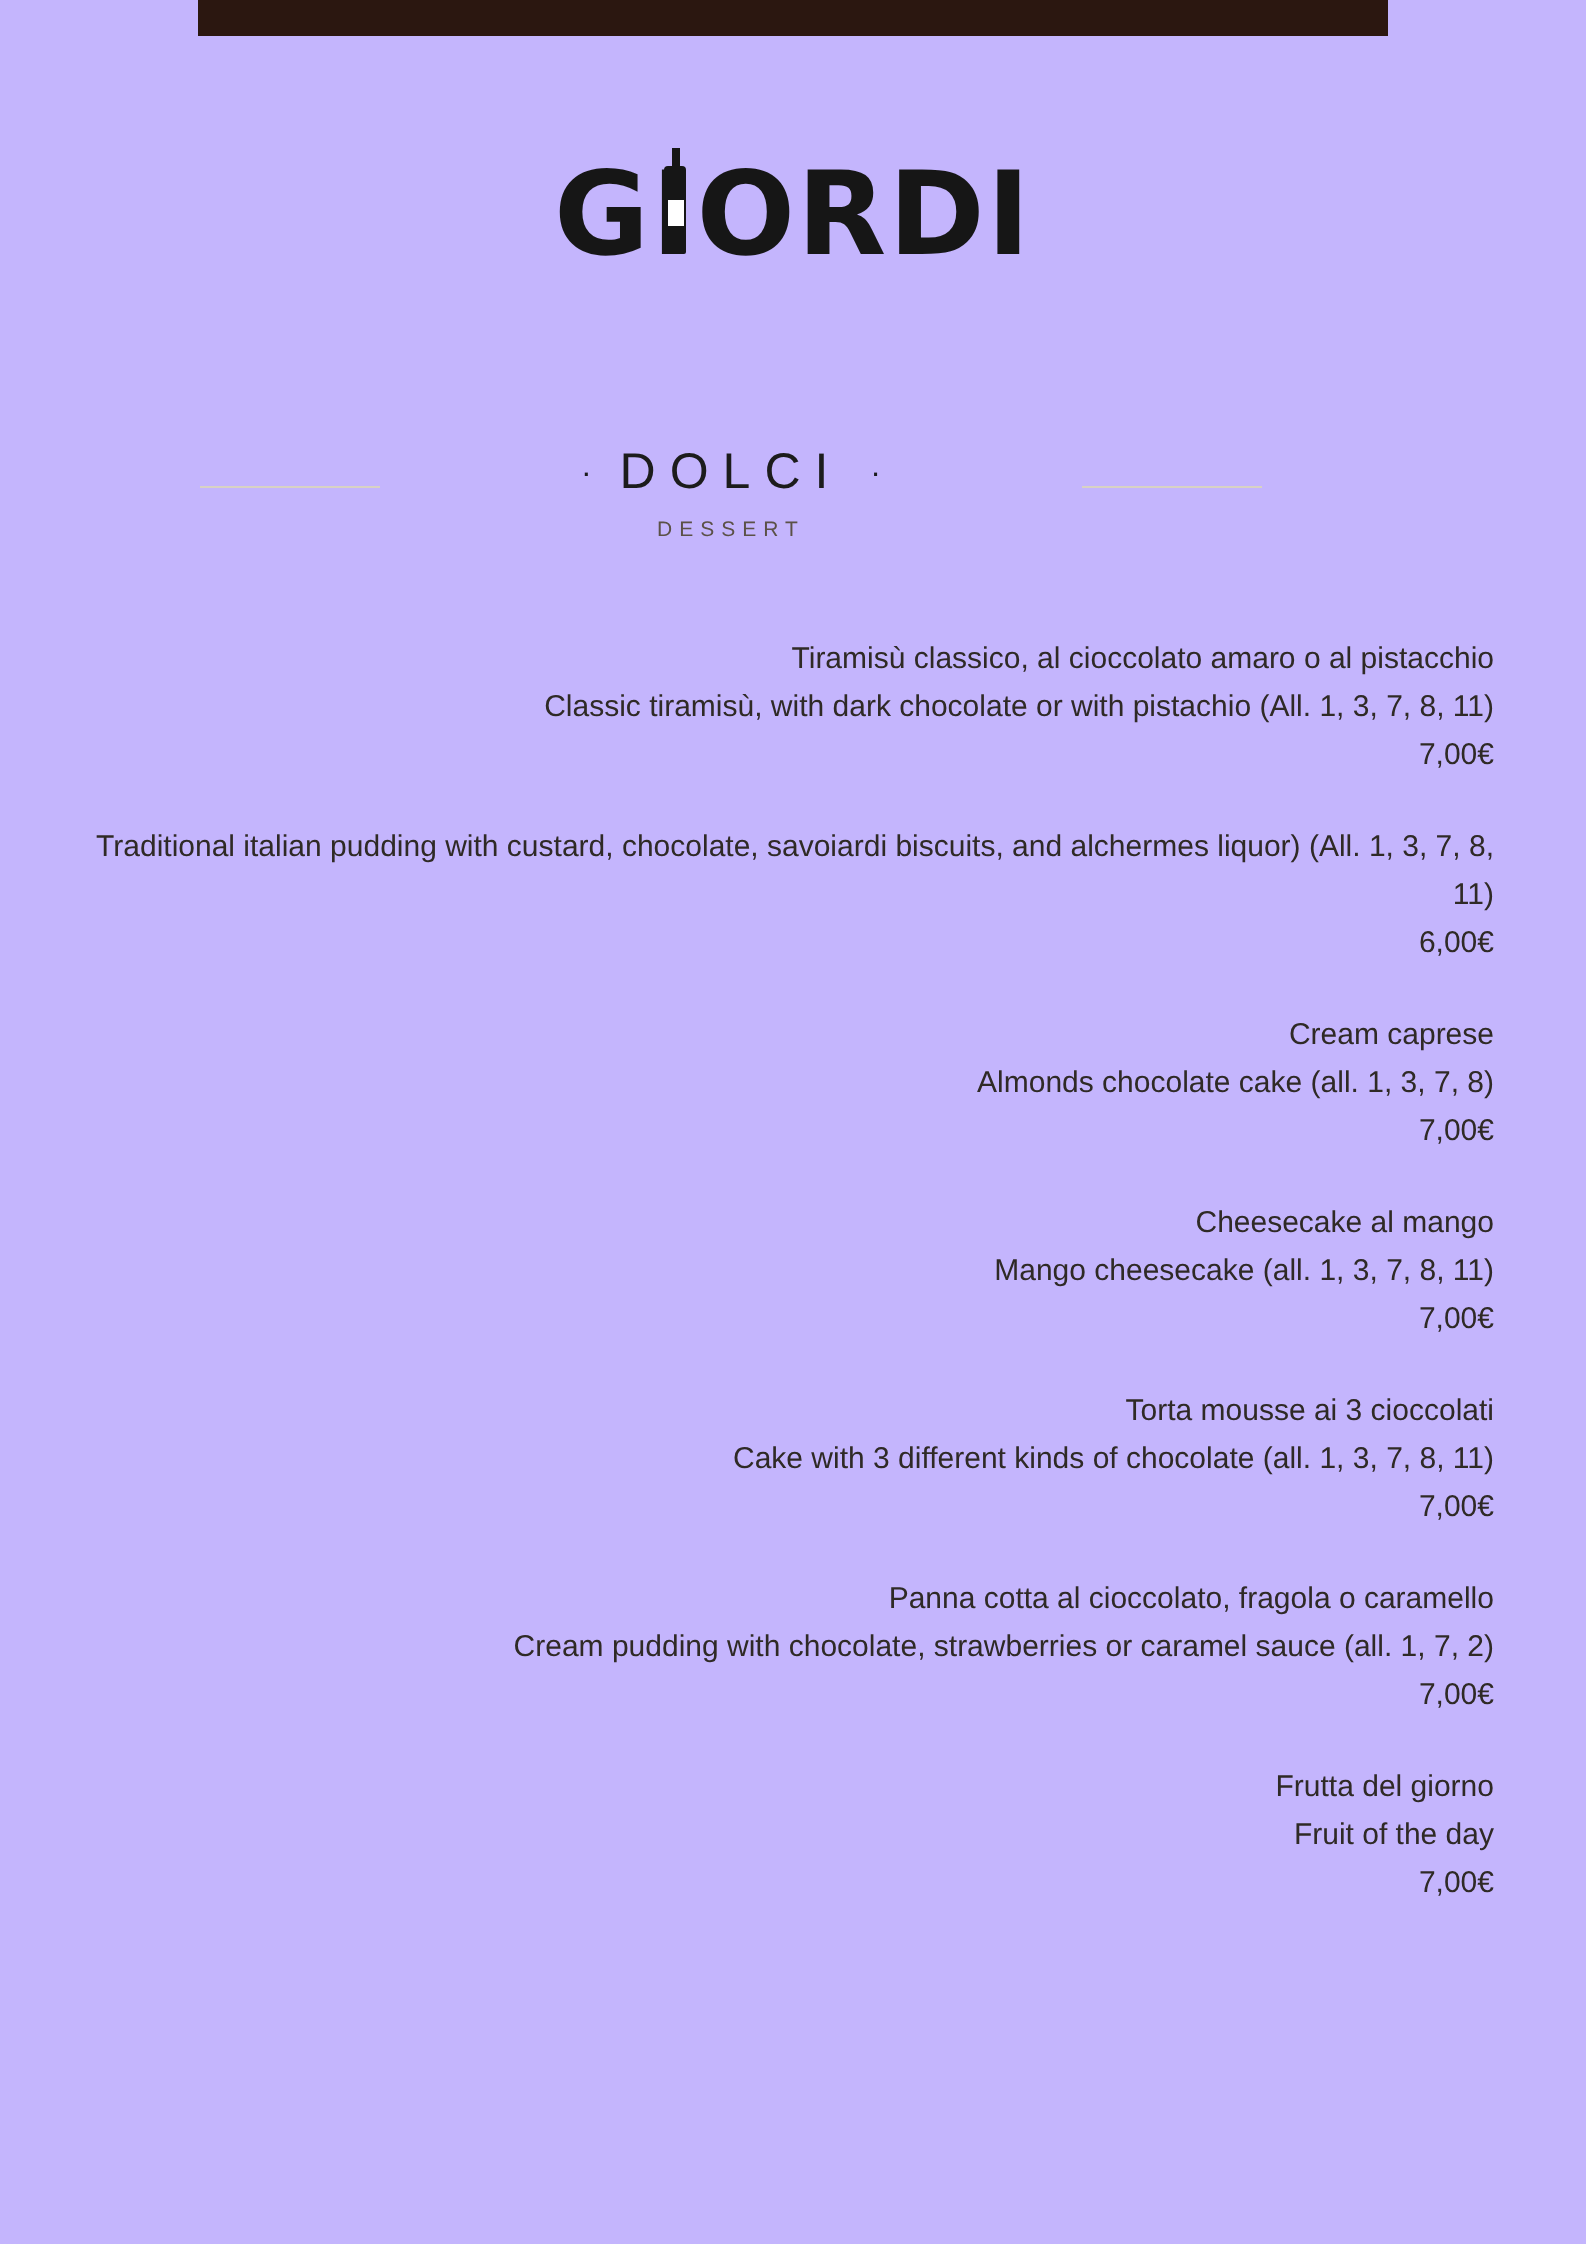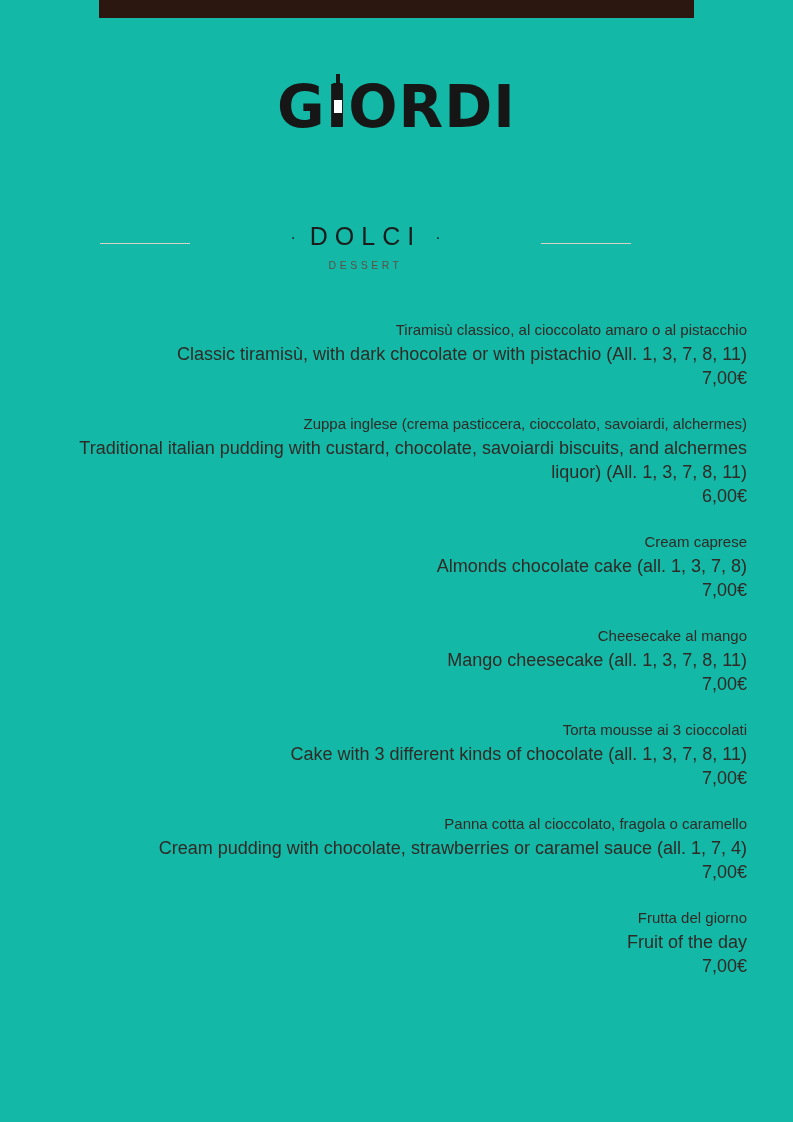--- a/index.html
+++ b/index.html
@@ -12,21 +12,21 @@
     height: 1122px;
     font-family: "Liberation Sans", sans-serif;
     color: #2b2b2b;
     position: relative;
     overflow: hidden;
   }
   .page {
     width: 793px;
     height: 1122px;
     position: relative;
-    background: #14b8a6;
+    background: #c4b5fd;
   }
   
   .top-bar {
     position: absolute;
     top: 0;
     left: 99px;
     width: 595px;
     height: 18px;
     background: #2b1710;
   }
@@ -121,26 +121,26 @@
   }
   .item {
     margin-bottom: 22px;
   }
   .item-name {
     font-size: 15px;
     line-height: 24px;
     color: #2f2a26;
   }
   .item-desc {
-    font-size: 18px;
+    font-size: 15px;
     line-height: 24px;
     color: #2f2a26;
   }
   .item-price {
-    font-size: 18px;
+    font-size: 15px;
     line-height: 24px;
     color: #2f2a26;
   }
 </style>
 </head>
 <body>
 
 <div class="page">
 
   <div class="top-bar"></div>
@@ -163,21 +163,20 @@
 
   <div class="items">
 
     <div class="item">
       <div class="item-name">Tiramisù classico, al cioccolato amaro o al pistacchio</div>
       <div class="item-desc">Classic tiramisù, with dark chocolate or with pistachio (All. 1, 3, 7, 8, 11)</div>
       <div class="item-price">7,00€</div>
     </div>
 
     <div class="item">
-      <div class="item-name">Zuppa inglese (crema pasticcera, cioccolato, savoiardi, alchermes)</div>
       <div class="item-desc">Traditional italian pudding with custard, chocolate, savoiardi biscuits, and alchermes liquor)   (All. 1, 3, 7, 8, 11)</div>
       <div class="item-price">6,00€</div>
     </div>
 
     <div class="item">
       <div class="item-name">Cream caprese</div>
       <div class="item-desc">Almonds chocolate cake (all. 1, 3, 7, 8)</div>
       <div class="item-price">7,00€</div>
     </div>
 
@@ -188,21 +187,21 @@
     </div>
 
     <div class="item">
       <div class="item-name">Torta mousse ai 3 cioccolati</div>
       <div class="item-desc">Cake with 3 different kinds of chocolate (all. 1, 3, 7, 8, 11)</div>
       <div class="item-price">7,00€</div>
     </div>
 
     <div class="item">
       <div class="item-name">Panna cotta al cioccolato, fragola o caramello</div>
-      <div class="item-desc">Cream pudding with chocolate, strawberries or caramel sauce (all. 1, 7, 4)</div>
+      <div class="item-desc">Cream pudding with chocolate, strawberries or caramel sauce (all. 1, 7, 2)</div>
       <div class="item-price">7,00€</div>
     </div>
 
     <div class="item">
       <div class="item-name">Frutta del giorno</div>
       <div class="item-desc">Fruit of the day</div>
       <div class="item-price">7,00€</div>
     </div>
 
   </div>

